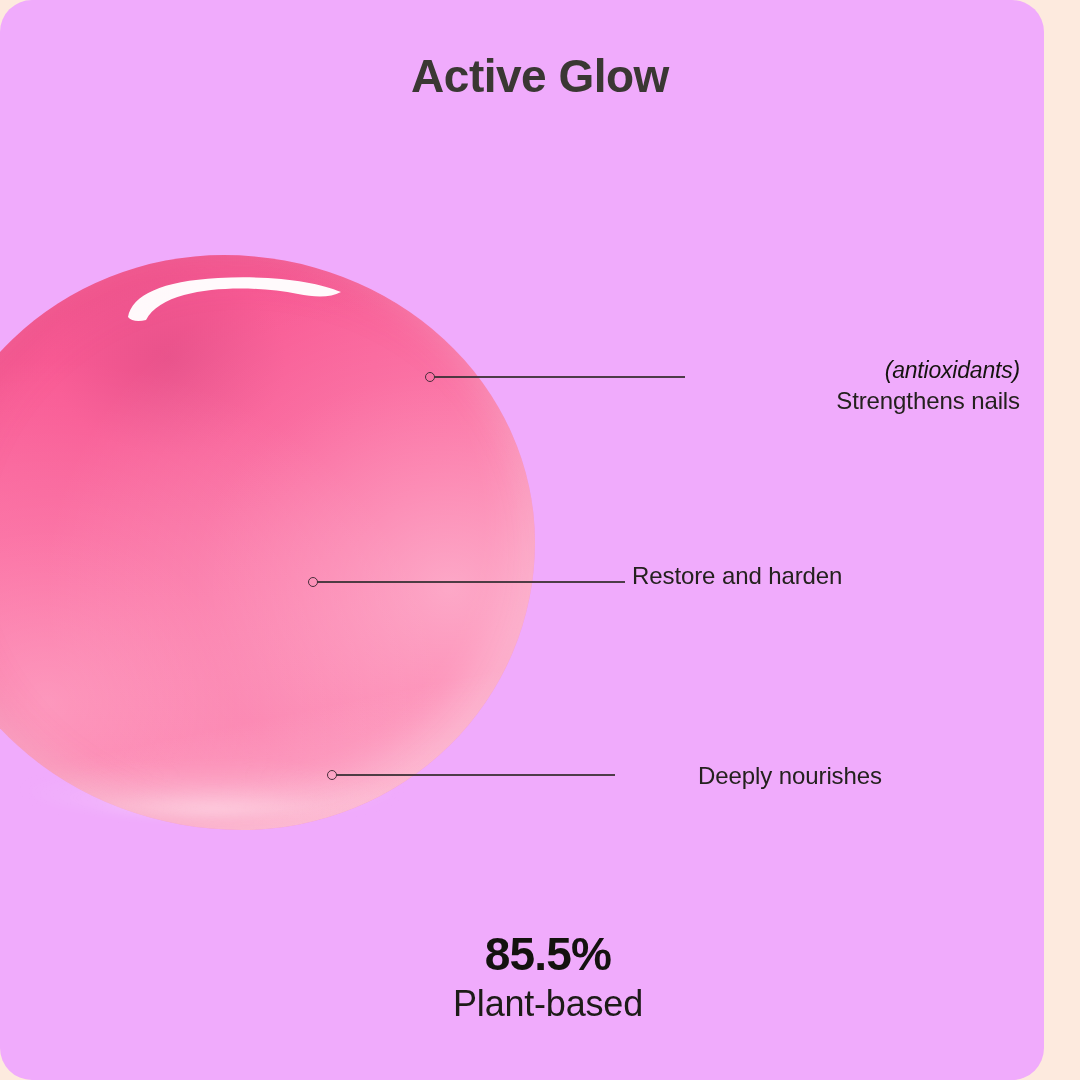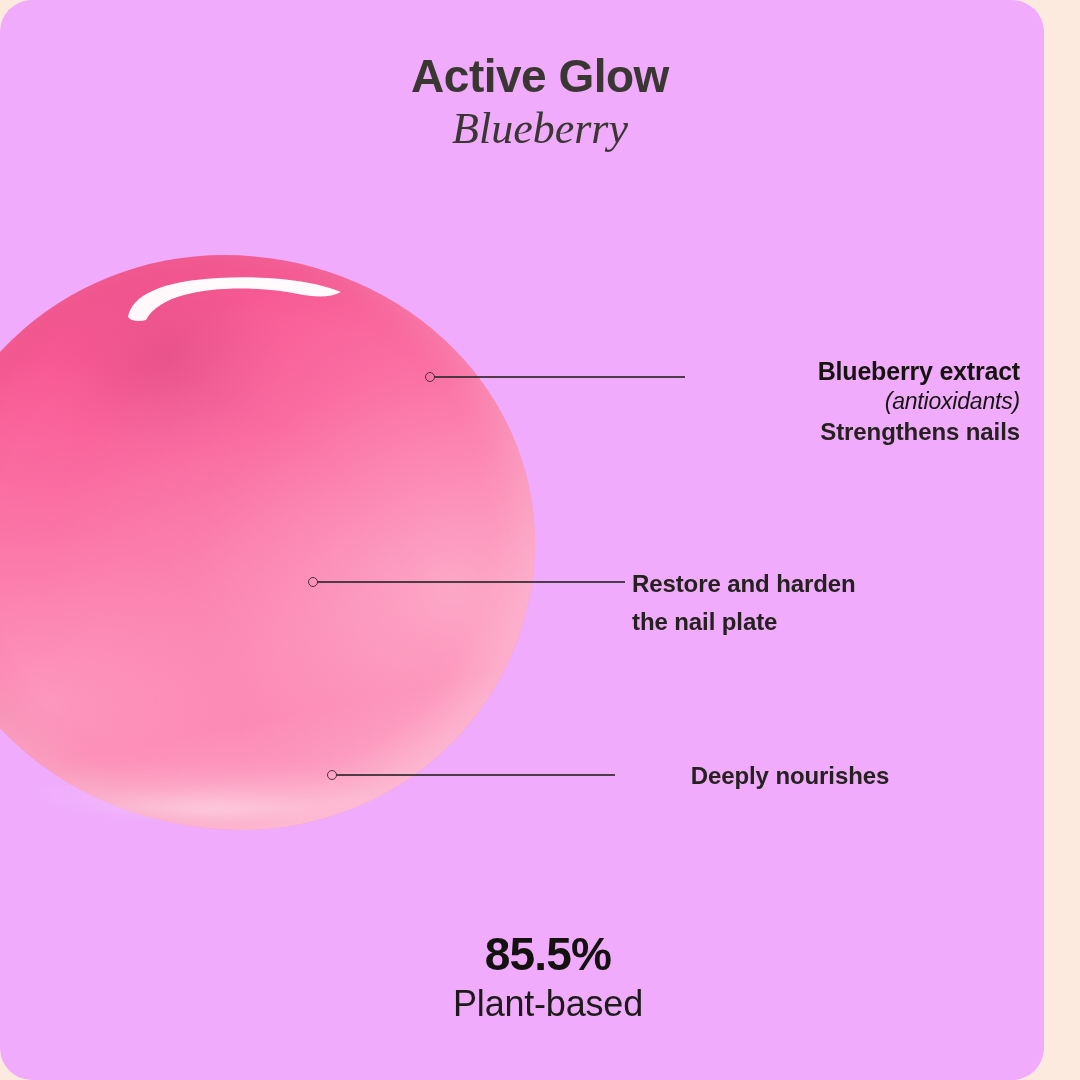--- a/index.html
+++ b/index.html
@@ -135,30 +135,30 @@
   .callout .headline-italic {
     font-size: 23px;
     font-weight: normal;
     font-style: italic;
     line-height: 1.22;
     letter-spacing: -0.2px;
     color: #16140f;
   }
   .callout .subline {
     font-size: 24px;
-    font-weight: bold;
+    font-weight: normal;
     line-height: 1.26;
     letter-spacing: -0.1px;
     color: #24211e;
   }
 
   #callout-1 { left: 690px; top: 356px; width: 330px; text-align: right; }
   #callout-1 .subline { text-align: right; margin-top: 2px; }
   #callout-2 { left: 632px; top: 561px; width: 340px; text-align: left; }
-  #callout-2 .subline { margin-top: 8px; }
+  #callout-2 .subline { margin-top: 0; }
   #callout-3 { left: 600px; top: 752px; width: 380px; text-align: center; }
   #callout-3 .subline { margin-top: 9px; }
 
   
   #stat-block {
     position: absolute;
     left: 0;
     top: 930px;
     width: 1080px;
     text-align: center;
@@ -180,21 +180,20 @@
     margin-top: 2px;
   }
 </style>
 </head>
 <body>
 
 <div id="stage">
 
   <div id="title-block">
     <div id="product-title">Active Glow</div>
-    <div id="product-variant">Blueberry</div>
   </div>
 
   <div id="droplet-wrap">
     <div id="droplet"></div>
     <div id="droplet-rim"></div>
     <div id="droplet-bottom-sheen"></div>
     <svg id="droplet-highlight" viewBox="0 0 225 52" xmlns="http://www.w3.org/2000/svg">
       <path d="M6 44 C 10 22, 40 8, 96 5 C 150 2, 196 9, 219 19 C 208 25, 192 24, 176 21 C 140 14, 96 13, 62 22 C 44 27, 30 35, 24 47 C 16 49, 9 48, 6 44 Z" fill="#ffffff" opacity="0.97"></path>
     </svg>
   </div>
@@ -208,28 +207,26 @@
     <span class="leader-dot"></span>
     <span class="leader-line" style="width:308px;"></span>
   </div>
 
   <div class="leader" style="left:327px; top:770px; width:288px;">
     <span class="leader-dot"></span>
     <span class="leader-line" style="width:279px;"></span>
   </div>
 
   <div id="callout-1" class="callout">
-    <div class="headline">Blueberry extract</div>
     <div class="headline-italic">(antioxidants)</div>
     <div class="subline">Strengthens nails</div>
   </div>
 
   <div id="callout-2" class="callout">
     <div class="subline">Restore and harden</div>
-    <div class="subline">the nail plate</div>
   </div>
 
   <div id="callout-3" class="callout">
     <div class="subline">Deeply nourishes</div>
   </div>
 
   <div id="stat-block">
     <div id="stat-value">85.5%</div>
     <div id="stat-label">Plant-based</div>
   </div>

